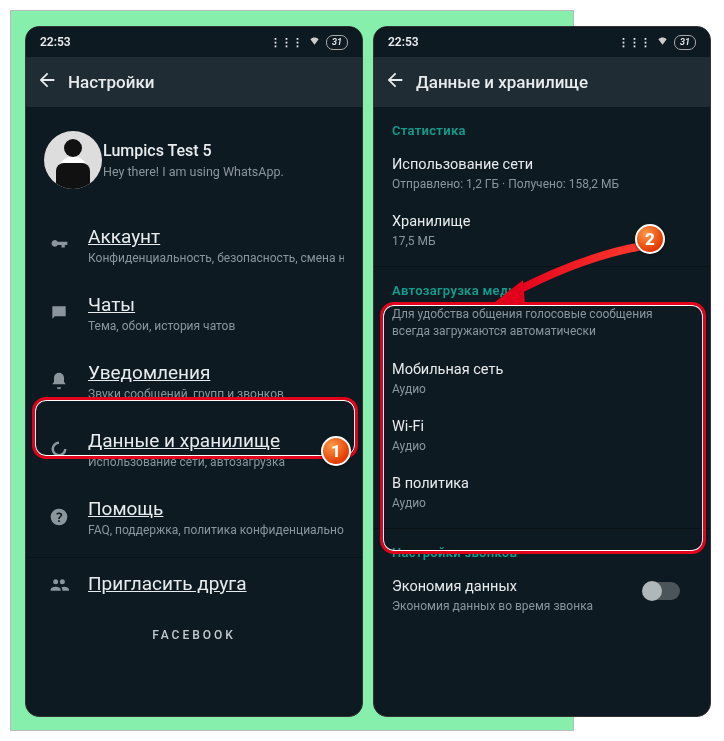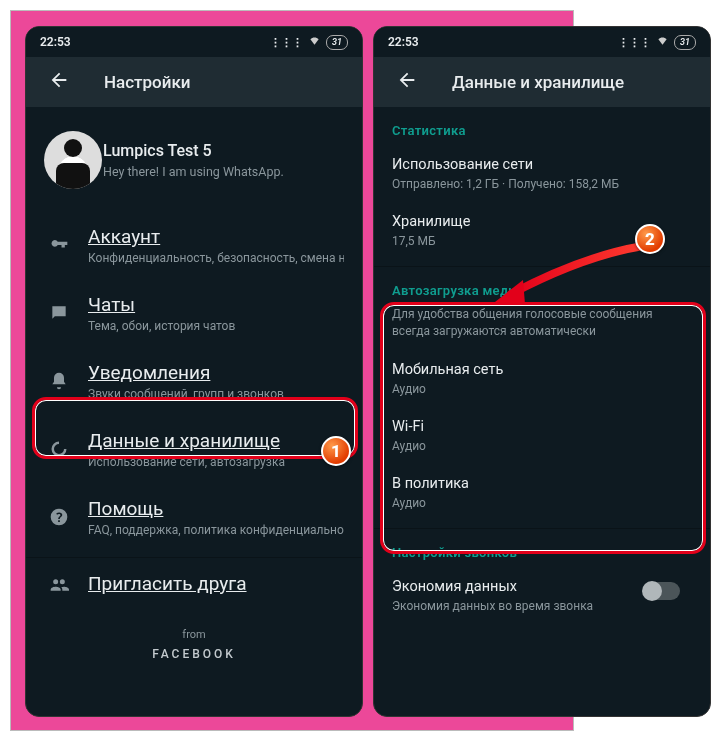--- a/index.html
+++ b/index.html
@@ -9,21 +9,21 @@
     width: 724px;
     height: 741px;
     position: relative;
     overflow: hidden;
   }
   .canvas {
     position: absolute;
     left: 10px; top: 10px;
     width: 564px; height: 721px;
     border: 1px solid #bbb;
-    background: #ec4899;
+    background: #86efac;
   }
   .phone {
     position: absolute;
     width: 338px;
     height: 691px;
     background: #0e1a21;
     border-radius: 14px;
     border: 1px solid #333;
     overflow: hidden;
     color: #e8ecee;
@@ -41,22 +41,22 @@
     justify-content: space-between;
     background: #0e1a21;
   }
   .status-icons { display:flex; align-items:center; gap:5px; font-size:11px; }
   .battery-pill { border:1px solid #aaa; border-radius:7px; padding:0 5px; font-size:9px; line-height:13px;font-style:italic; }
 
   .appbar {
     height: 50px;
     display: flex;
     align-items: center;
-    padding: 0 22px;
-    gap: 34px;
+    padding: 0 10px;
+    gap: 10px;
     background: #1f2c33;
   }
   .appbar-title { font-size: 17px; font-weight: 500; }
 
   .profile-row {
     display:flex; align-items:center; gap:1px;
     padding: 24px 18px 22px 18px;
   }
   .avatar {
     width: 58px; height: 58px; border-radius: 50%;
@@ -221,21 +221,20 @@
           <svg viewBox="0 0 24 24">
             <path d="M8 11a3 3 0 1 0 0-6 3 3 0 0 0 0 6zm8 0a3 3 0 1 0 0-6 3 3 0 0 0 0 6zM2 19v-1.5C2 15 6 14 8 14s6 1 6 3.5V19H2zm14 0v-1.5c0-1.2-.5-2.1-1.3-2.8 1-.4 2.2-.7 3.3-.7 2 0 6 1 6 3.5V19h-8z"></path>
           </svg>
         </div>
       <div class="setting-text">
         <div class="setting-title">Пригласить друга</div>
       </div>
     </div>
 
     <div class="from-footer">
-      <div class="from-label">from</div>
       <div class="from-brand">FACEBOOK</div>
     </div>
 
     <div class="highlight-box" style="left:6px; top:370px; width:326px; height:62px;"></div>
   </div>
 
   <div class="phone right">
     <div class="statusbar">
       <span>22:53</span>
       <div class="status-icons">

